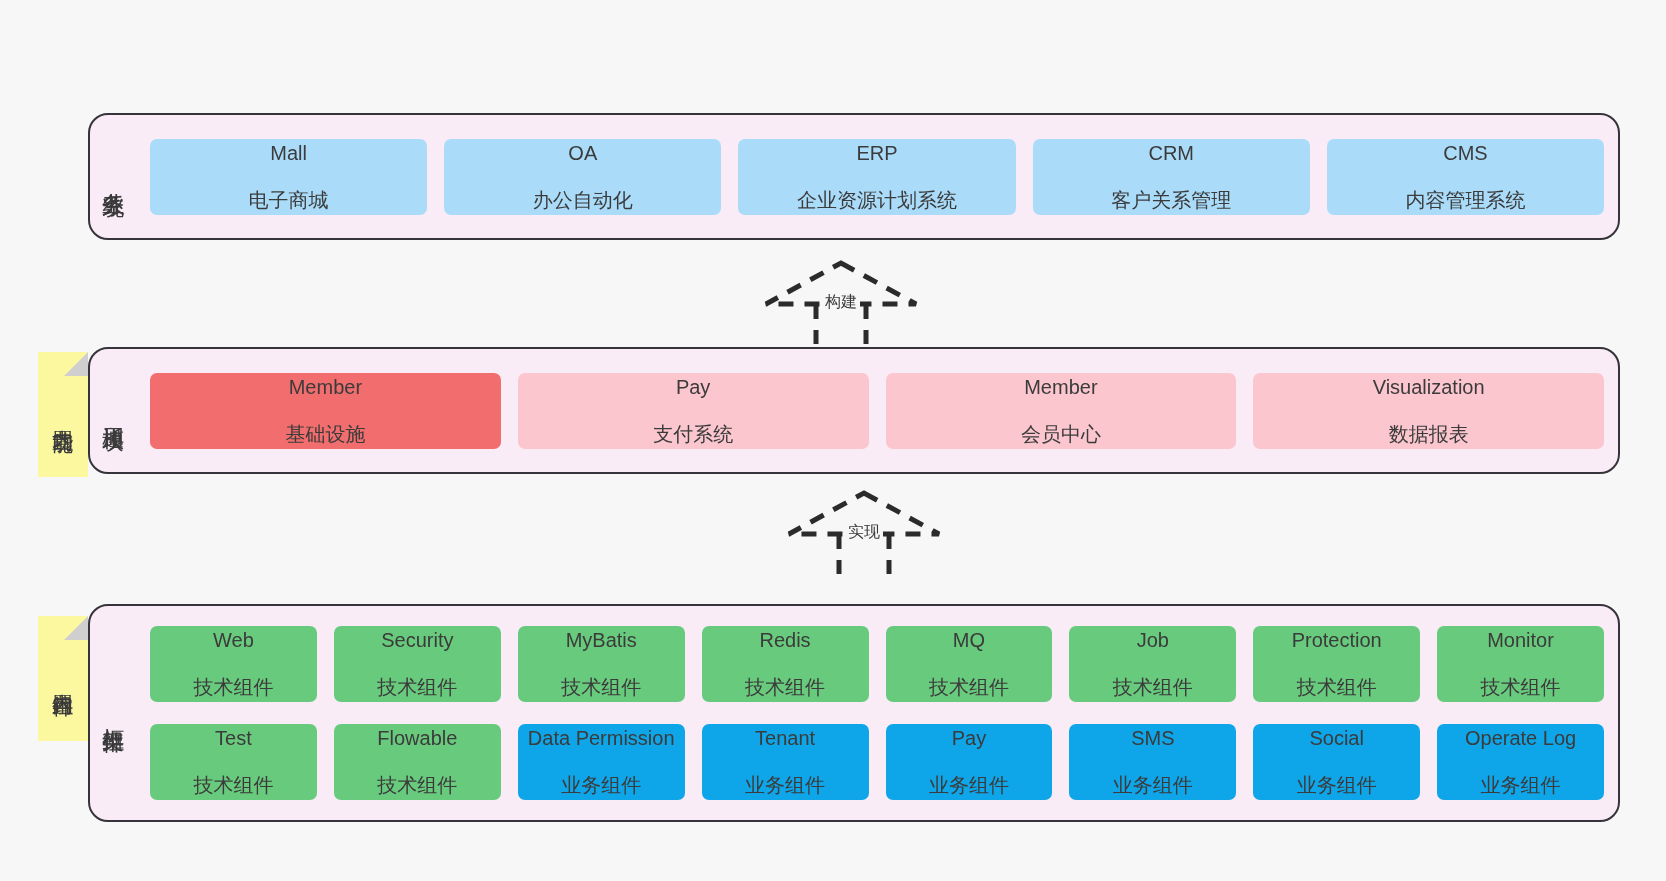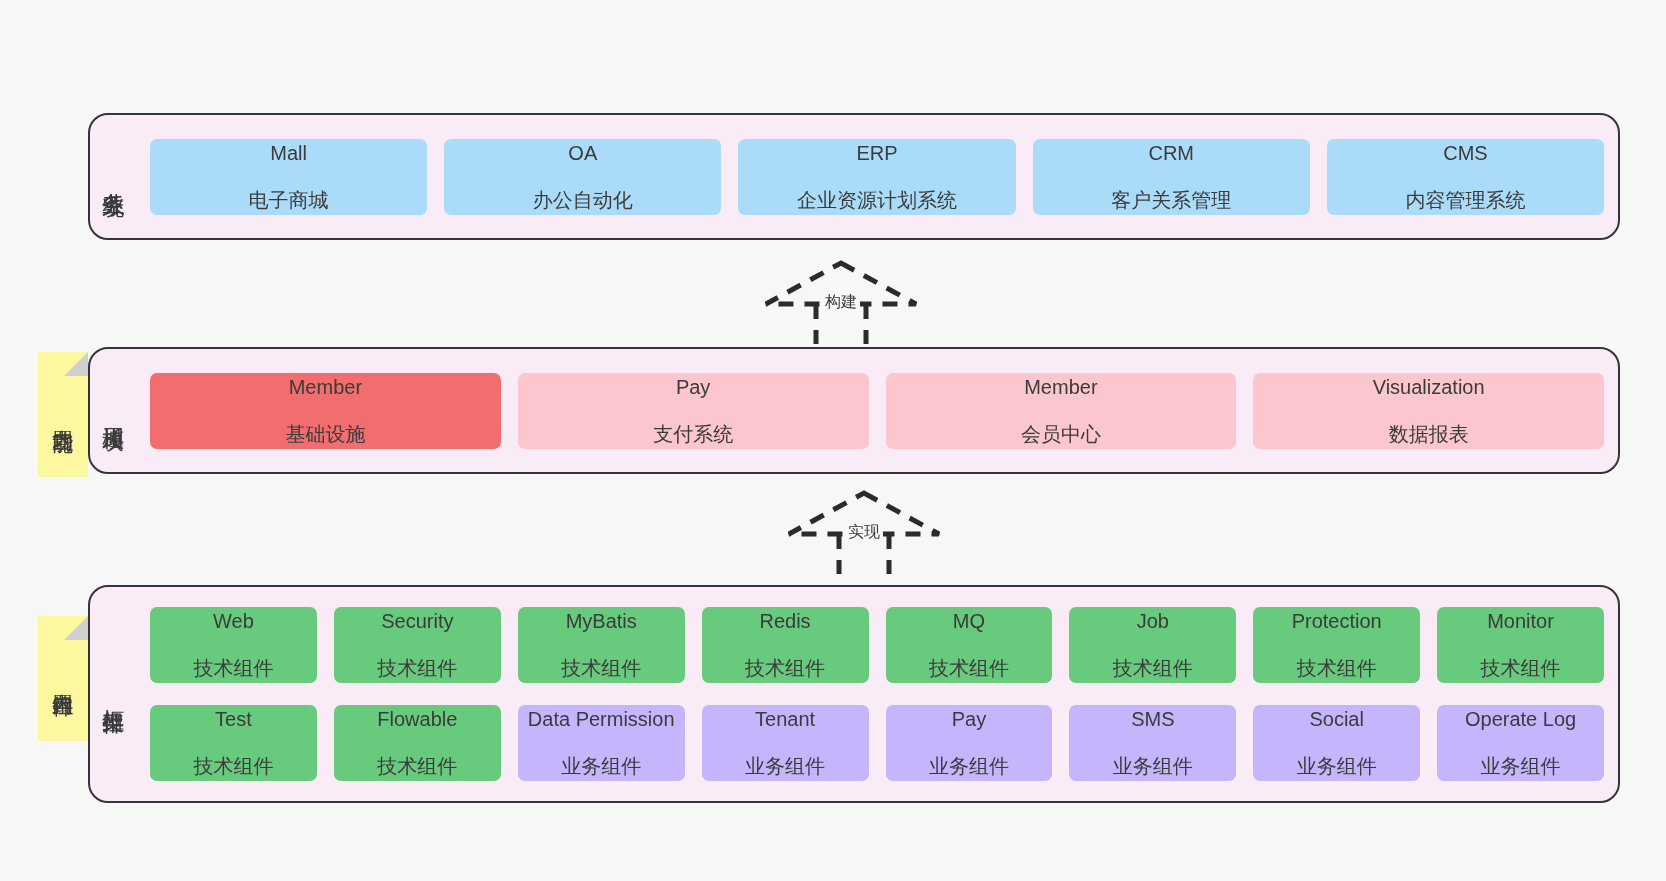--- a/index.html
+++ b/index.html
@@ -71,26 +71,26 @@
     user-select: none;
   }
   .node .en { white-space: nowrap; }
   .node .cn { white-space: nowrap; margin-top: 22px; }
   .node.wrap .en { white-space: normal; }
 
   .blue  { background: #aadcfa; }
   .red   { background: #f26d6d; }
   .pink  { background: #fbc6cd; }
   .green { background: #68ca7c; }
-  .lgreen{ background: #c4b5fd; }
+  .lgreen{ background: #0ea5e9; }
 
   
   #layer-business { left: 88px;  top: 113px; width: 1532px; height: 127px; }
   #layer-common   { left: 88px;  top: 347px; width: 1532px; height: 127px; }
-  #layer-frame    { left: 88px;  top: 585px; width: 1532px; height: 218px; }
+  #layer-frame    { left: 88px;  top: 604px; width: 1532px; height: 218px; }
 
   #layer-business .row { height: 76px; }
   #layer-common .row   { height: 76px; }
   #layer-frame .row    { height: 76px; }
   #layer-frame .row + .row { margin-top: 22px; }
 
   
   .note {
     position: absolute;
     box-sizing: border-box;

